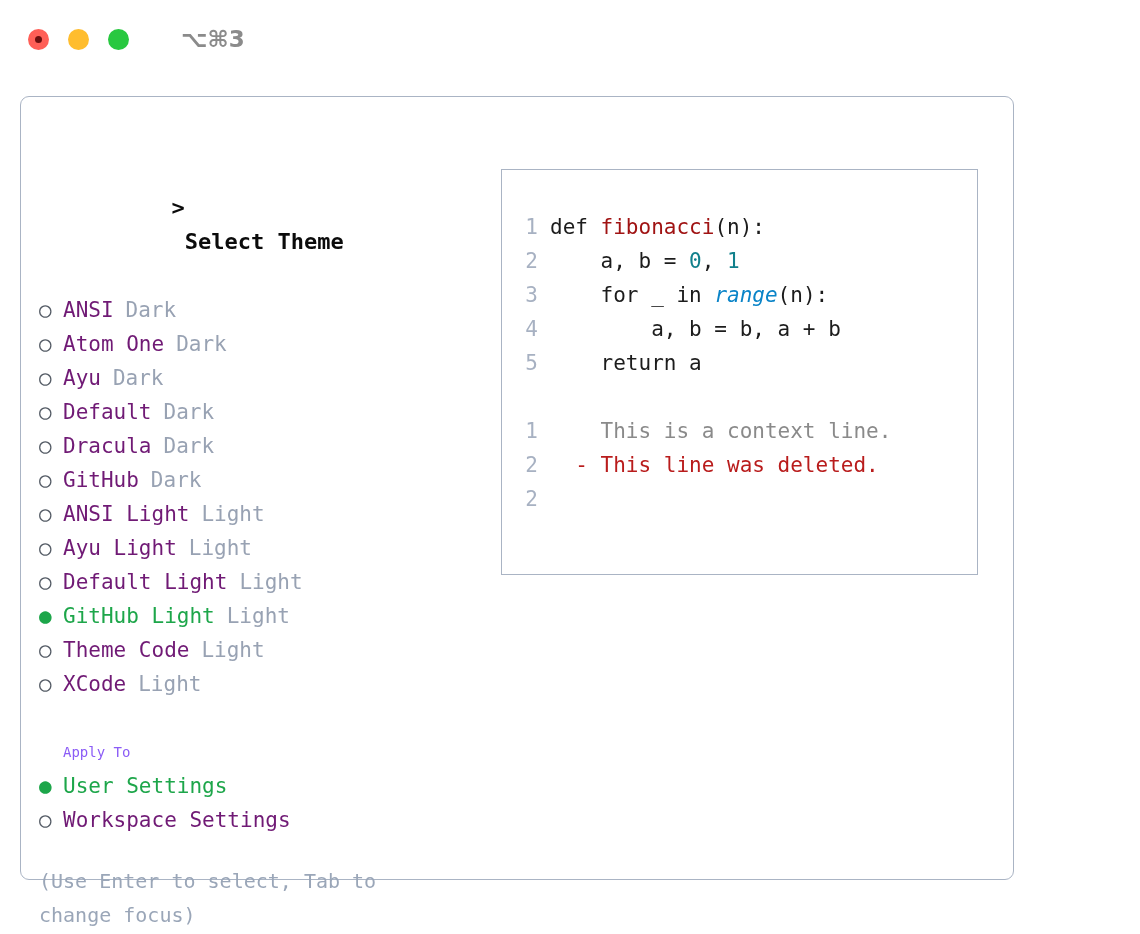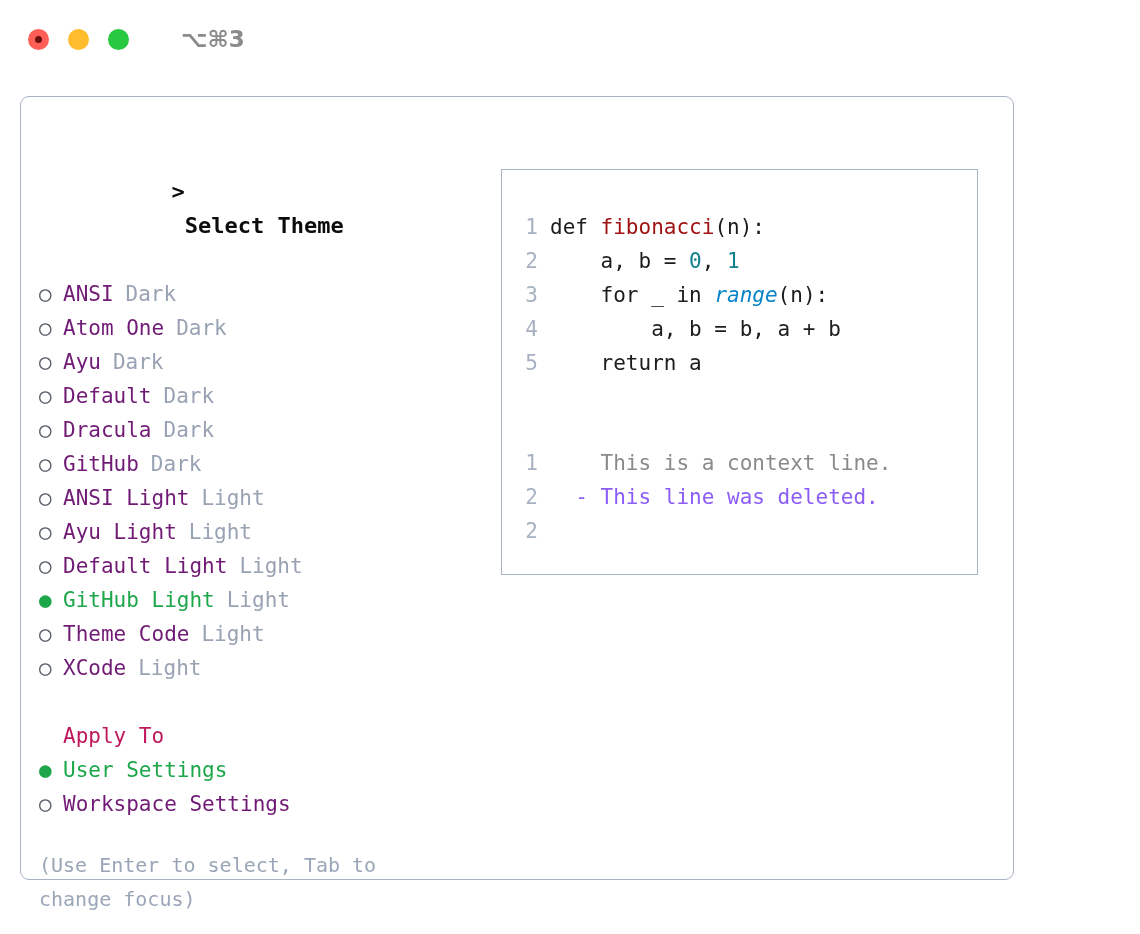--- a/index.html
+++ b/index.html
@@ -86,21 +86,21 @@
   .panel-body {
     position: absolute;
     left: 0; top: 0;
     width: 100%; height: 100%;
   }
 
   
   .left-col {
     position: absolute;
     left: 18px;
-    top: 44px;
+    top: 60px;
     width: 450px;
   }
 
   .section-header {
     font-size: 22px;
     font-weight: bold;
     color: #0b0b0b;
     line-height: 34px;
     white-space: pre;
   }
@@ -130,22 +130,22 @@
   .opt-row.selected .opt-label { color: #1da64a; }
   .opt-tag {
     color: #98a2b3;
     margin-left: 12px;
   }
 
   .subsection {
     margin-top: 34px;
   }
   .subsection-title {
-    font-size: 21px;
-    color: #be185d;
+    font-size: 14px;
+    color: #8b5cf6;
     line-height: 34px;
     padding-left: 24px;
     white-space: pre;
   }
 
   .hint {
     margin-top: 27px;
     font-size: 20px;
     color: #9aa6b8;
     line-height: 34px;
@@ -195,22 +195,22 @@
     flex: 0 0 26px;
     text-align: right;
     color: #a7b1c2;
     margin-right: 12px;
   }
   .code-text { color: #1c1c1c; }
   .tok-fn    { color: #a01313; }
   .tok-call  { color: #0a84c8; font-style: italic; }
   .tok-num   { color: #11808c; }
   .blank-line { height: 34px; }
-  .diff-ctx { color: #8a8a8a; margin-top: 32px; }
-  .diff-del { color: #8b5cf6; }
+  .diff-ctx { color: #8a8a8a; }
+  .diff-del { color: #b91c1c; }
   .diff-add { color: #17b817; }
 </style>
 </head>
 <body>
 
 <div class="window">
 
   <div class="titlebar">
     <div class="lights">
       <span class="light light-red"></span>

